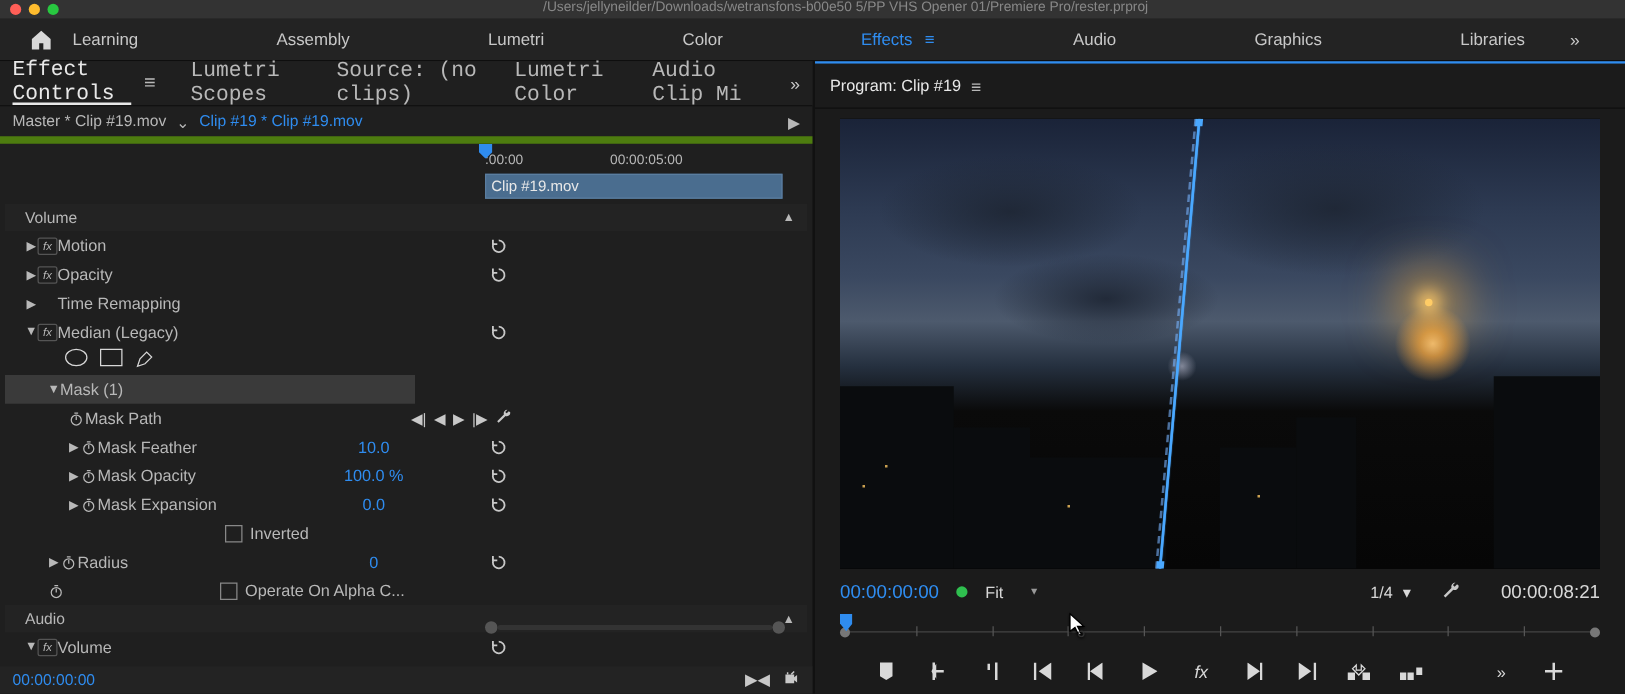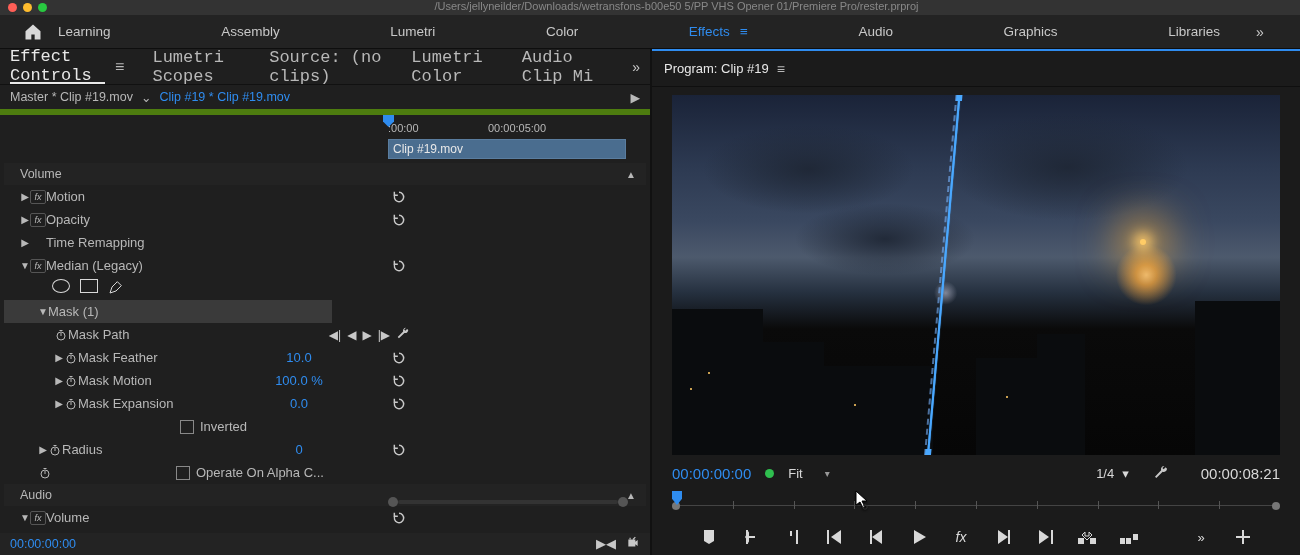--- a/index.html
+++ b/index.html
@@ -288,21 +288,21 @@
         </div>
 
         <div class="ec-row indent-3">
           <span class="twist closed"></span>
           <span class="stopwatch">
               <svg width="12" height="12" viewBox="0 0 24 24">
                 <circle cx="12" cy="14" r="8" stroke-width="2"></circle>
                 <path d="M12 14 L12 8 M9 3 L15 3" stroke-width="2"></path>
               </svg>
             </span>
-          <span class="ec-label" style="width:104px;">Mask Motion</span>
+          <span class="ec-label" style="width:104px;">Mask Opacity</span>
           <span class="ec-val">100.0 %</span>
           <span class="ec-reset reset-icon">
               <svg width="14" height="14" viewBox="0 0 24 24">
                 <path d="M12 4 a8 8 0 1 1 -7 4" fill="none" stroke="#c8c8c8" stroke-width="2.5"></path>
                 <path d="M4 3 L4 9 L10 9" fill="none" stroke="#c8c8c8" stroke-width="2.5"></path>
               </svg>
             </span>
           <span class="ec-tl-space"></span>
         </div>
 

